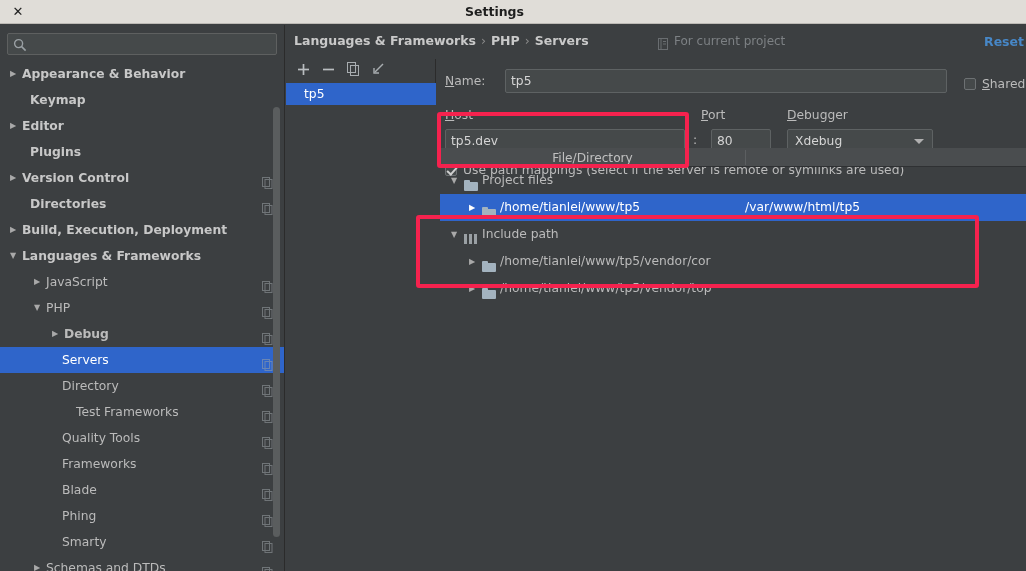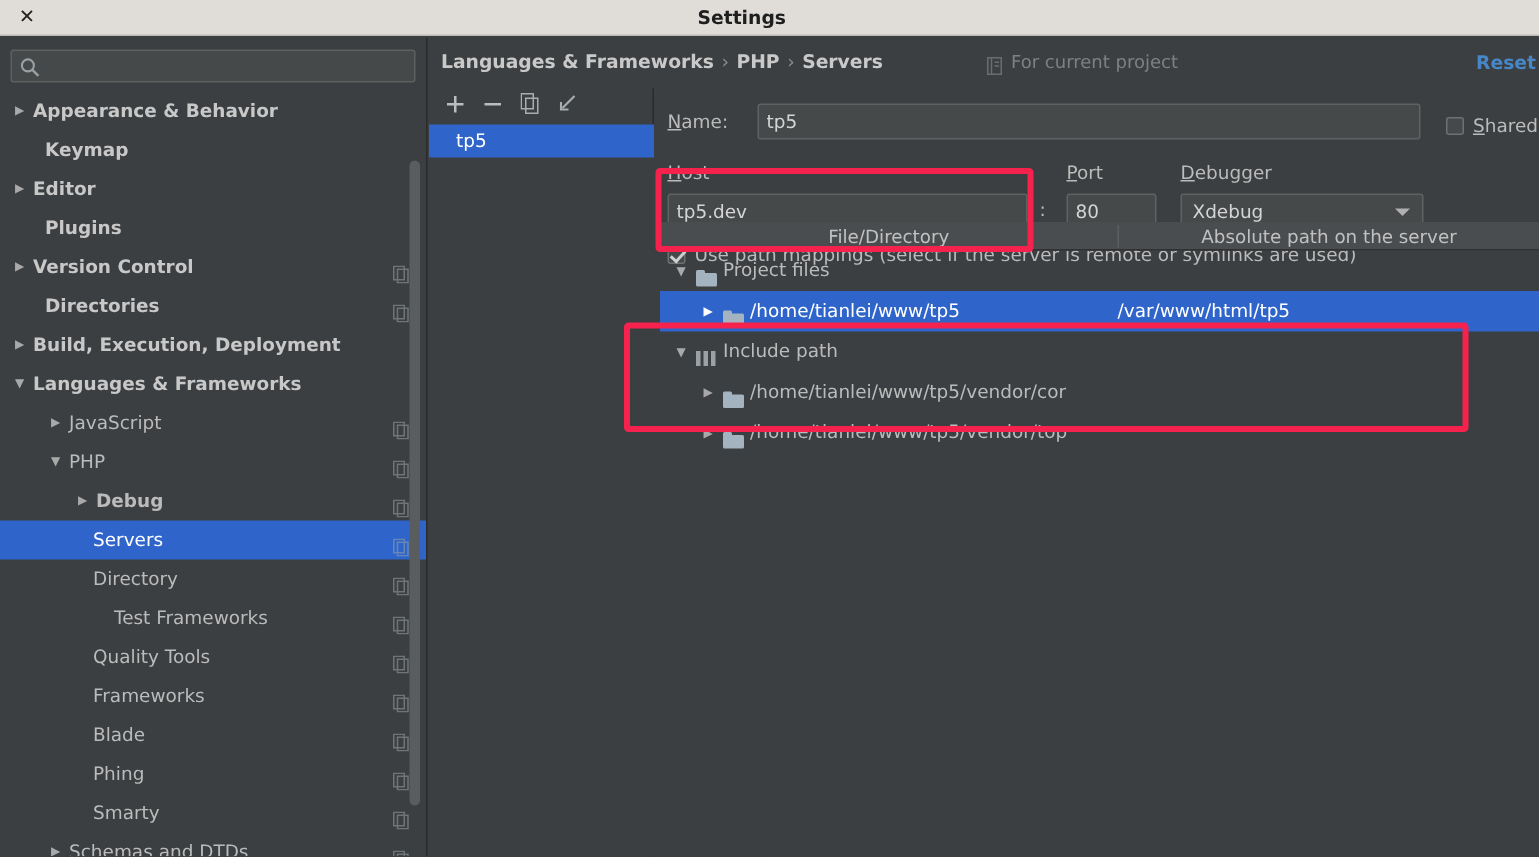--- a/index.html
+++ b/index.html
@@ -521,39 +521,38 @@
     <div class="form">
 
       <div class="lbl" style="left:8px; top:15px;"><u id="nm-m">N</u><span id="nm-rest">ame:</span></div>
       <input class="tfield" style="left: 68px; top: 10px; width: 442px; height: 24px;" type="text" value="tp5">
 
       <div class="chk-wrap" style="left:527px; top:14px;">
         <span class="chk-box" id="shared-box"></span><span class="chk-lbl"><u>S</u><span id="shared-rest">hared</span></span>
       </div>
 
       <div class="lbl" style="left:8px; top:49px;"><u>H</u><span id="host-rest">ost</span></div>
-      <div class="lbl" style="left:274px; top:49px;"><u>P</u><span id="port-rest">ort</span></div>
+      <div class="lbl" style="left:264px; top:49px;"><u>P</u><span id="port-rest">ort</span></div>
       <div class="lbl" style="left:350px; top:49px;"><u>D</u><span id="dbg-rest">ebugger</span></div>
 
       <input class="tfield" style="left: 8px; top: 70px; width: 240px; height: 24px;" type="text" value="tp5.dev">
       <div class="lbl" style="left:256px; top:74px;">:</div>
       <input class="tfield" style="left: 274px; top: 70px; width: 60px; height: 24px;" type="text" value="80">
-      <div class="combo" style="left:350px; top:70px; width:162px; height:24px;">
+      <div class="combo" style="left:350px; top:70px; width:146px; height:24px;">
         <span>Xdebug</span>
         <span class="caret"></span>
       </div>
 
       <div class="chk-wrap" style="left:8px; top:100px;">
         <span class="chk-box checked"></span><span class="chk-lbl">Use path mappings (select if the server is remote or symlinks are used)</span>
       </div>
 
       <div class="tbl-head">
         <div class="th" id="th0" style="left:0px; width:305px;">File/Directory</div>
         <div class="th-div" style="left:305px;"></div>
-        <div class="th" id="th1" style="left:306px; width:280px;">Absolute path on the server</div>
       </div>
 
       <div class="tbl-body" id="tblbody">
           <div class="trow">
             <span class="tw-arrow" style="left: 8px;">▼</span>
             <span class="tw-ico" style="left: 24px;"><span class="folder"><span class="f-body"></span><span class="f-tab"></span></span></span>
             <span class="tw-txt" style="left: 42px;">Project files</span>
           </div>
           <div class="trow sel">
             <span class="tw-arrow" style="left: 26px;">▶</span>

